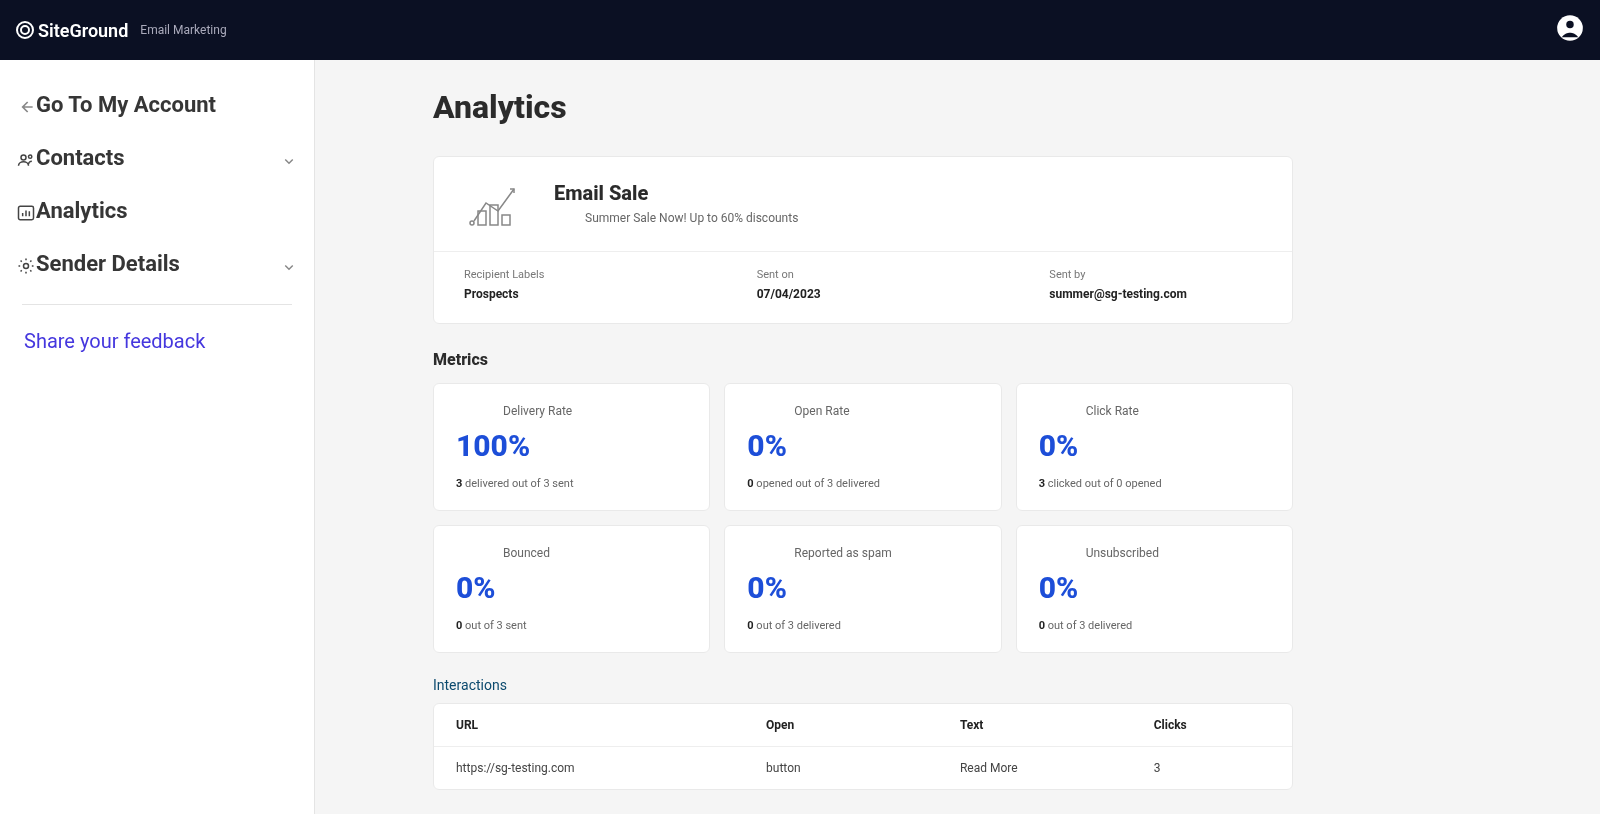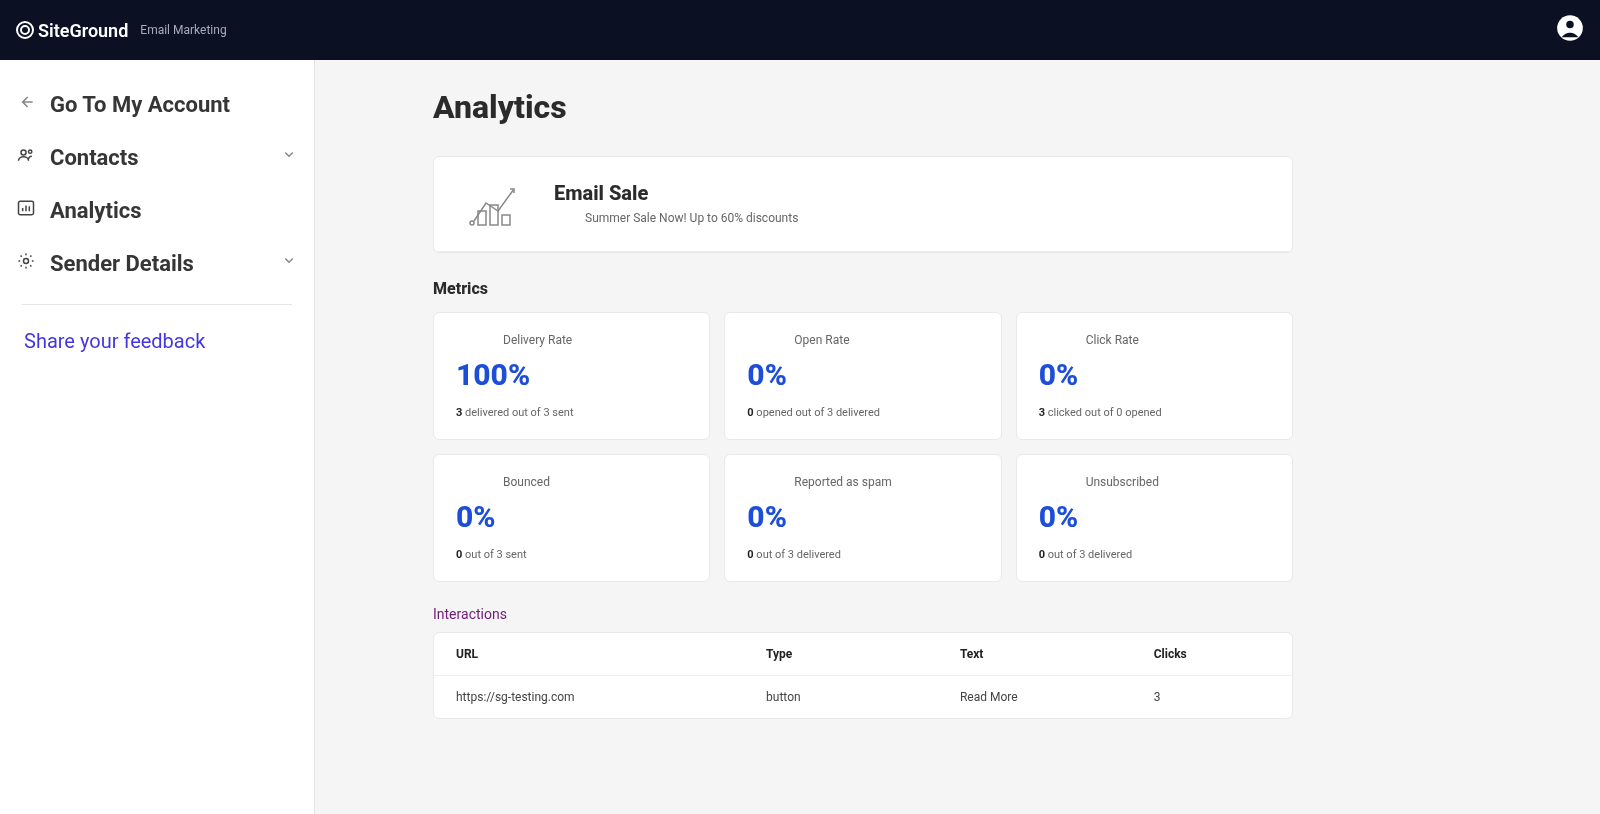--- a/index.html
+++ b/index.html
@@ -8,21 +8,21 @@
   .topbar { background: #0b1023; height: 60px; display: flex; align-items: center; padding: 0 16px; justify-content: space-between; }
   .topbar-left { display: flex; align-items: center; gap: 12px; }
   .brand { color: #fff; font-weight: 600; font-size: 18px; display: flex; align-items: center; gap: 4px; }
   .brand-icon { width: 18px; height: 18px; border: 2px solid #fff; border-radius: 50%; display: inline-block; position: relative; }
   .brand-icon::after { content:''; position:absolute; width:6px; height:6px; border:2px solid #fff; border-radius:50%; left:2px; top:2px;}
   .subtitle { color: #aab; font-size: 12px; }
   .avatar-icon { width: 28px; height: 28px; fill: #fff; }
 
   .layout { display: flex; height: calc(814px - 48px); }
   .sidebar { width: 315px; background: #fff; border-right: 1px solid #e4e4e4; padding: 18px 10px 18px 10px; }
-  .sidebar-row { display: flex; align-items: flex-start; padding: 14px 6px; gap: 14px; cursor: pointer; }
+  .sidebar-row { display: flex; align-items: flex-end; padding: 14px 6px; cursor: pointer; }
   .sidebar-row .label { font-size: 22px; font-weight: 700; color: #363636; }
   .sidebar-row svg.icon { width: 20px; height: 20px; stroke: #444; fill: none; }
   .sidebar-row.back svg.icon { stroke:#888; }
   .chevron { margin-left: auto; width: 18px; height: 18px; stroke: #888; fill:none; }
   .divider { height:1px; background:#e4e4e4; margin: 14px 12px; }
   .feedback { color: #4537de; font-size: 20px; padding: 10px 14px; cursor:pointer; }
 
   .content { flex: 1; overflow-y: auto; padding: 28px 60px 40px 60px; }
   .content-inner { max-width: 860px; margin: 0 auto 0 58px; }
   .page-title { font-size: 32px; font-weight: 800; color: #2b2b2b; margin-bottom: 30px; }
@@ -39,21 +39,21 @@
   .meta-value { font-size:12px; font-weight:700; color:#222; }
 
   .section-title { font-size:16px; font-weight:800; color:#2b2b2b; margin: 26px 0 14px 0; }
   .metrics-grid { display:grid; grid-template-columns: repeat(3, 1fr); gap: 14px; }
   .metric-card { padding: 20px 22px; }
   .metric-name { font-size:12px; color:#666; margin-bottom:10px;margin-left:47px; }
   .metric-value { font-size:30px; font-weight:800; color:#1d4ed8; margin-bottom:14px;}
   .metric-detail { font-size:11px; color:#666; }
   .metric-detail .b { font-weight:700; color:#222; }
 
-  .sub-section { font-size:14px; color:#701a75; margin: 24px 0 10px 0; }
+  .sub-section { font-size:14px; color:#0c4a6e; margin: 24px 0 10px 0; }
   .table { background:#fff; border:1px solid #e9e9e9; border-radius:6px; overflow:hidden; }
   .thead, .trow { display:grid; grid-template-columns: 1.6fr 1fr 1fr .6fr; padding: 14px 22px; font-size:12px; }
   .thead { font-weight:700; color:#222; border-bottom:1px solid #eee;}
   .trow { color:#444; }
 
   ::-webkit-scrollbar { width:16px; }
   ::-webkit-scrollbar-thumb { background:#c9c9c9; border-radius:8px; border:4px solid #f5f5f5;}
   ::-webkit-scrollbar-track { background:#f5f5f5; }
 </style>
 </head>
@@ -134,20 +134,34 @@
           <rect x="14" y="30" width="8" height="14"></rect>
           <rect x="26" y="24" width="8" height="20"></rect>
           <rect x="38" y="34" width="8" height="10"></rect>
           <circle cx="8" cy="42" r="2"></circle>
         </svg>
         <div>
           <div class="campaign-title">Email Sale</div>
           <div class="campaign-desc">Summer Sale Now! Up to 60% discounts</div>
         </div>
       </div>
+      <div class="campaign-meta">
+        <div class="meta-block">
+          <div class="meta-label">Recipient Labels</div>
+          <div class="meta-value">Prospects</div>
+        </div>
+        <div class="meta-block">
+          <div class="meta-label">Sent on</div>
+          <div class="meta-value">07/04/2023</div>
+        </div>
+        <div class="meta-block">
+          <div class="meta-label">Sent by</div>
+          <div class="meta-value">summer@sg-testing.com</div>
+        </div>
+      </div>
     </div>
 
     <h2 class="section-title">Metrics</h2>
 
     <div class="metrics-grid">
       <div class="card metric-card">
         <div class="metric-name">Delivery Rate</div>
         <div class="metric-value">100%</div>
         <div class="metric-detail"><span class="b">3</span><span> delivered out of 3 sent</span></div>
       </div>
@@ -175,21 +189,21 @@
         <div class="metric-name">Unsubscribed</div>
         <div class="metric-value">0%</div>
         <div class="metric-detail"><span class="b">0</span><span> out of 3 delivered</span></div>
       </div>
     </div>
 
     <div class="sub-section">Interactions</div>
     <div class="table">
       <div class="thead">
         <div>URL</div>
-        <div>Type</div>
+        <div>Open</div>
         <div>Text</div>
         <div>Clicks</div>
       </div>
       <div class="trow">
         <div>https://sg-testing.com</div>
         <div>button</div>
         <div>Read More</div>
         <div>3</div>
       </div>
     </div>

